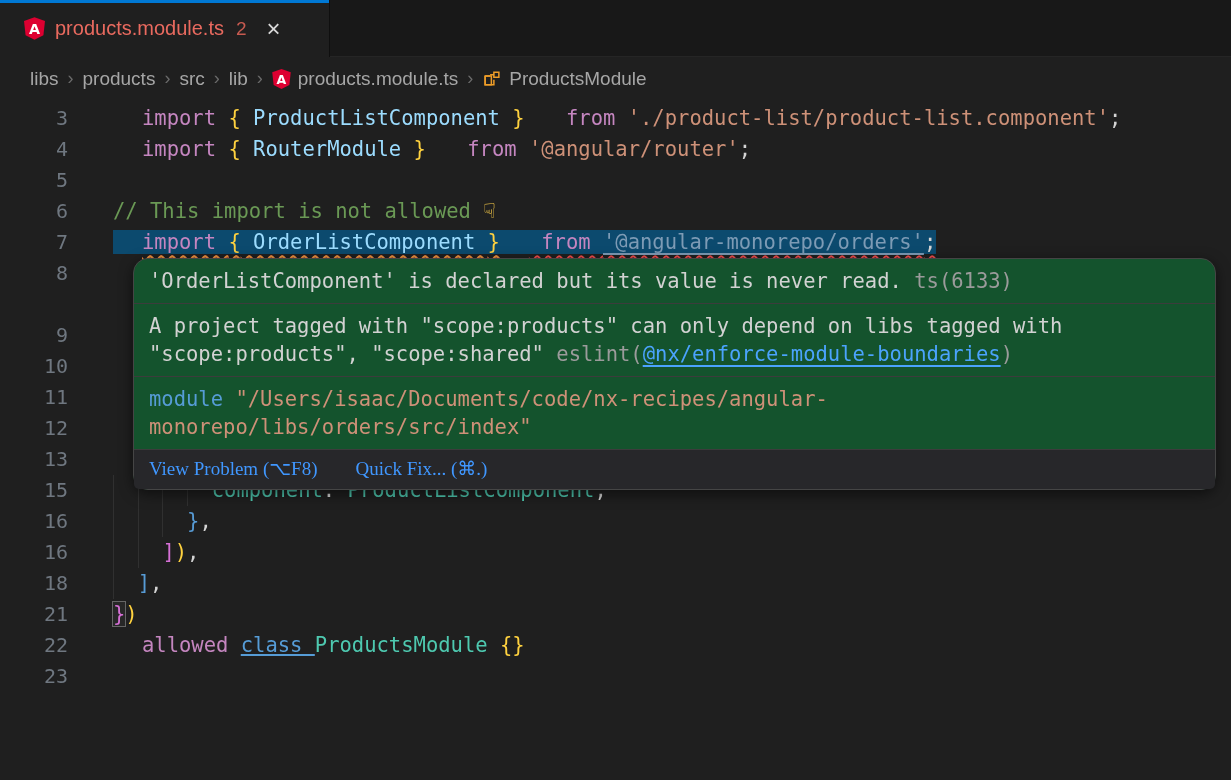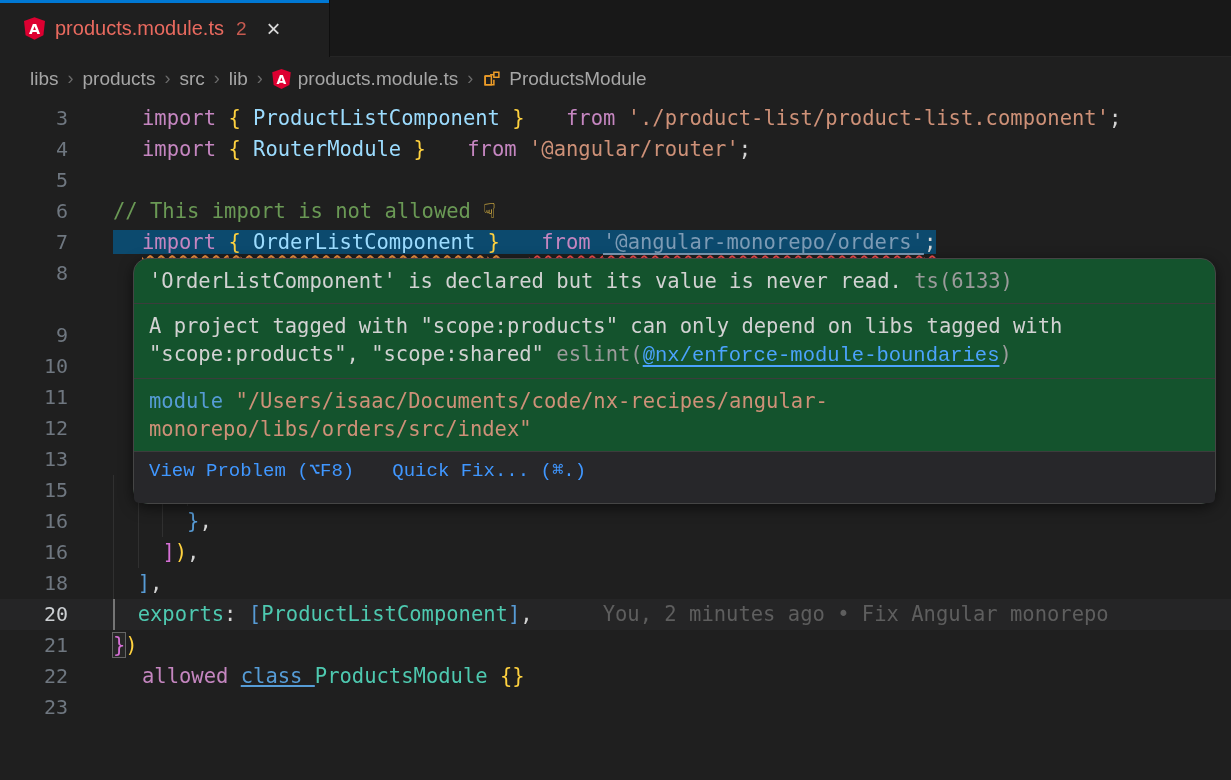--- a/index.html
+++ b/index.html
@@ -72,28 +72,28 @@
     position:absolute; left:113px; top:258px; width:1083px; z-index:6;
     background:#14532d; border:1px solid #454545; border-radius:15px;
     box-shadow:0 4px 14px rgba(0,0,0,.55);
     font-family:"DejaVu Sans Mono", monospace; font-size:20.5px;
     color:#d2d2d2;
     margin-left:20px;
   }
   .hp-sec { padding:8px 15px; line-height:28px; }
   .hp-sec + .hp-sec { border-top:1px solid #3c3c3c; }
   .hp-dim  { color:#9b9b9b; }
-  .hp-link { color:#4ba3fd; text-decoration:underline; text-underline-offset:4px; cursor:pointer;font-family:Liberation Mono, monospace; }
+  .hp-link { color:#4ba3fd; text-decoration:underline; text-underline-offset:4px; cursor:pointer; }
   .hp-kw   { color:#569cd6; }
   .hp-str  { color:#ce9178; }
   .hp-actions {
-    display:flex; gap:38px; padding:7px 15px 20px;
+    display:flex; gap:38px; padding:7px 15px 8px;
     background:#27272a; border-top:1px solid #3c3c3c;
     border-radius:0 0 5px 5px;
-    font-family:Liberation Mono, monospace; font-size:19px; line-height:24px;
+    font-family:Liberation Serif, serif; font-size:19px; line-height:24px;
   }
   .hp-action { color:#4097ff; cursor:pointer; }
 </style>
 </head>
 <body>
 
 <div id="app">
 
   <div class="tabbar">
     <div class="tab">
@@ -199,24 +199,20 @@
         <span class="code"><span class="guide" style="left: 45px;"></span><span class="guide" style="left: 69.68px;"></span><span class="guide" style="left: 94.36px;"></span><span><span class="t-ws">      </span><span class="t-b3">}</span><span class="t-pun">,</span></span></span>
       </div>
       <div class="row">
         <span class="ln">16</span>
         <span class="code"><span class="guide" style="left: 45px;"></span><span class="guide" style="left: 69.68px;"></span><span><span class="t-ws">    </span><span class="t-b2">]</span><span class="t-b1">)</span><span class="t-pun">,</span></span></span>
       </div>
       <div class="row">
         <span class="ln">18</span>
         <span class="code"><span class="guide" style="left: 45px;"></span><span><span class="t-ws">  </span><span class="t-b3">]</span><span class="t-pun">,</span></span></span>
       </div>
-      <div class="row cur">
-        <span class="ln">20</span>
-        <span class="code"><span class="guide active" style="left: 45px;"></span><span><span class="t-ws">  </span><span class="t-cls">exports</span><span class="t-pun">: </span><span class="t-b3">[</span><span class="t-cls">ProductListComponent</span><span class="t-b3">]</span><span class="t-pun">,</span><span class="t-blame">You, 2 minutes ago • Fix Angular monorepo</span></span></span>
-      </div>
       <div class="row">
         <span class="ln">21</span>
         <span class="code"><span><span class="t-b2 tk-match">}</span><span class="t-b1">)</span></span></span>
       </div>
       <div class="row">
         <span class="ln">22</span>
         <span class="code"><span><span class="t-kw">allowed </span><span class="t-kw2">class </span><span class="t-cls">ProductsModule </span><span class="t-b1">{}</span></span></span>
       </div>
       <div class="row">
         <span class="ln">23</span>

